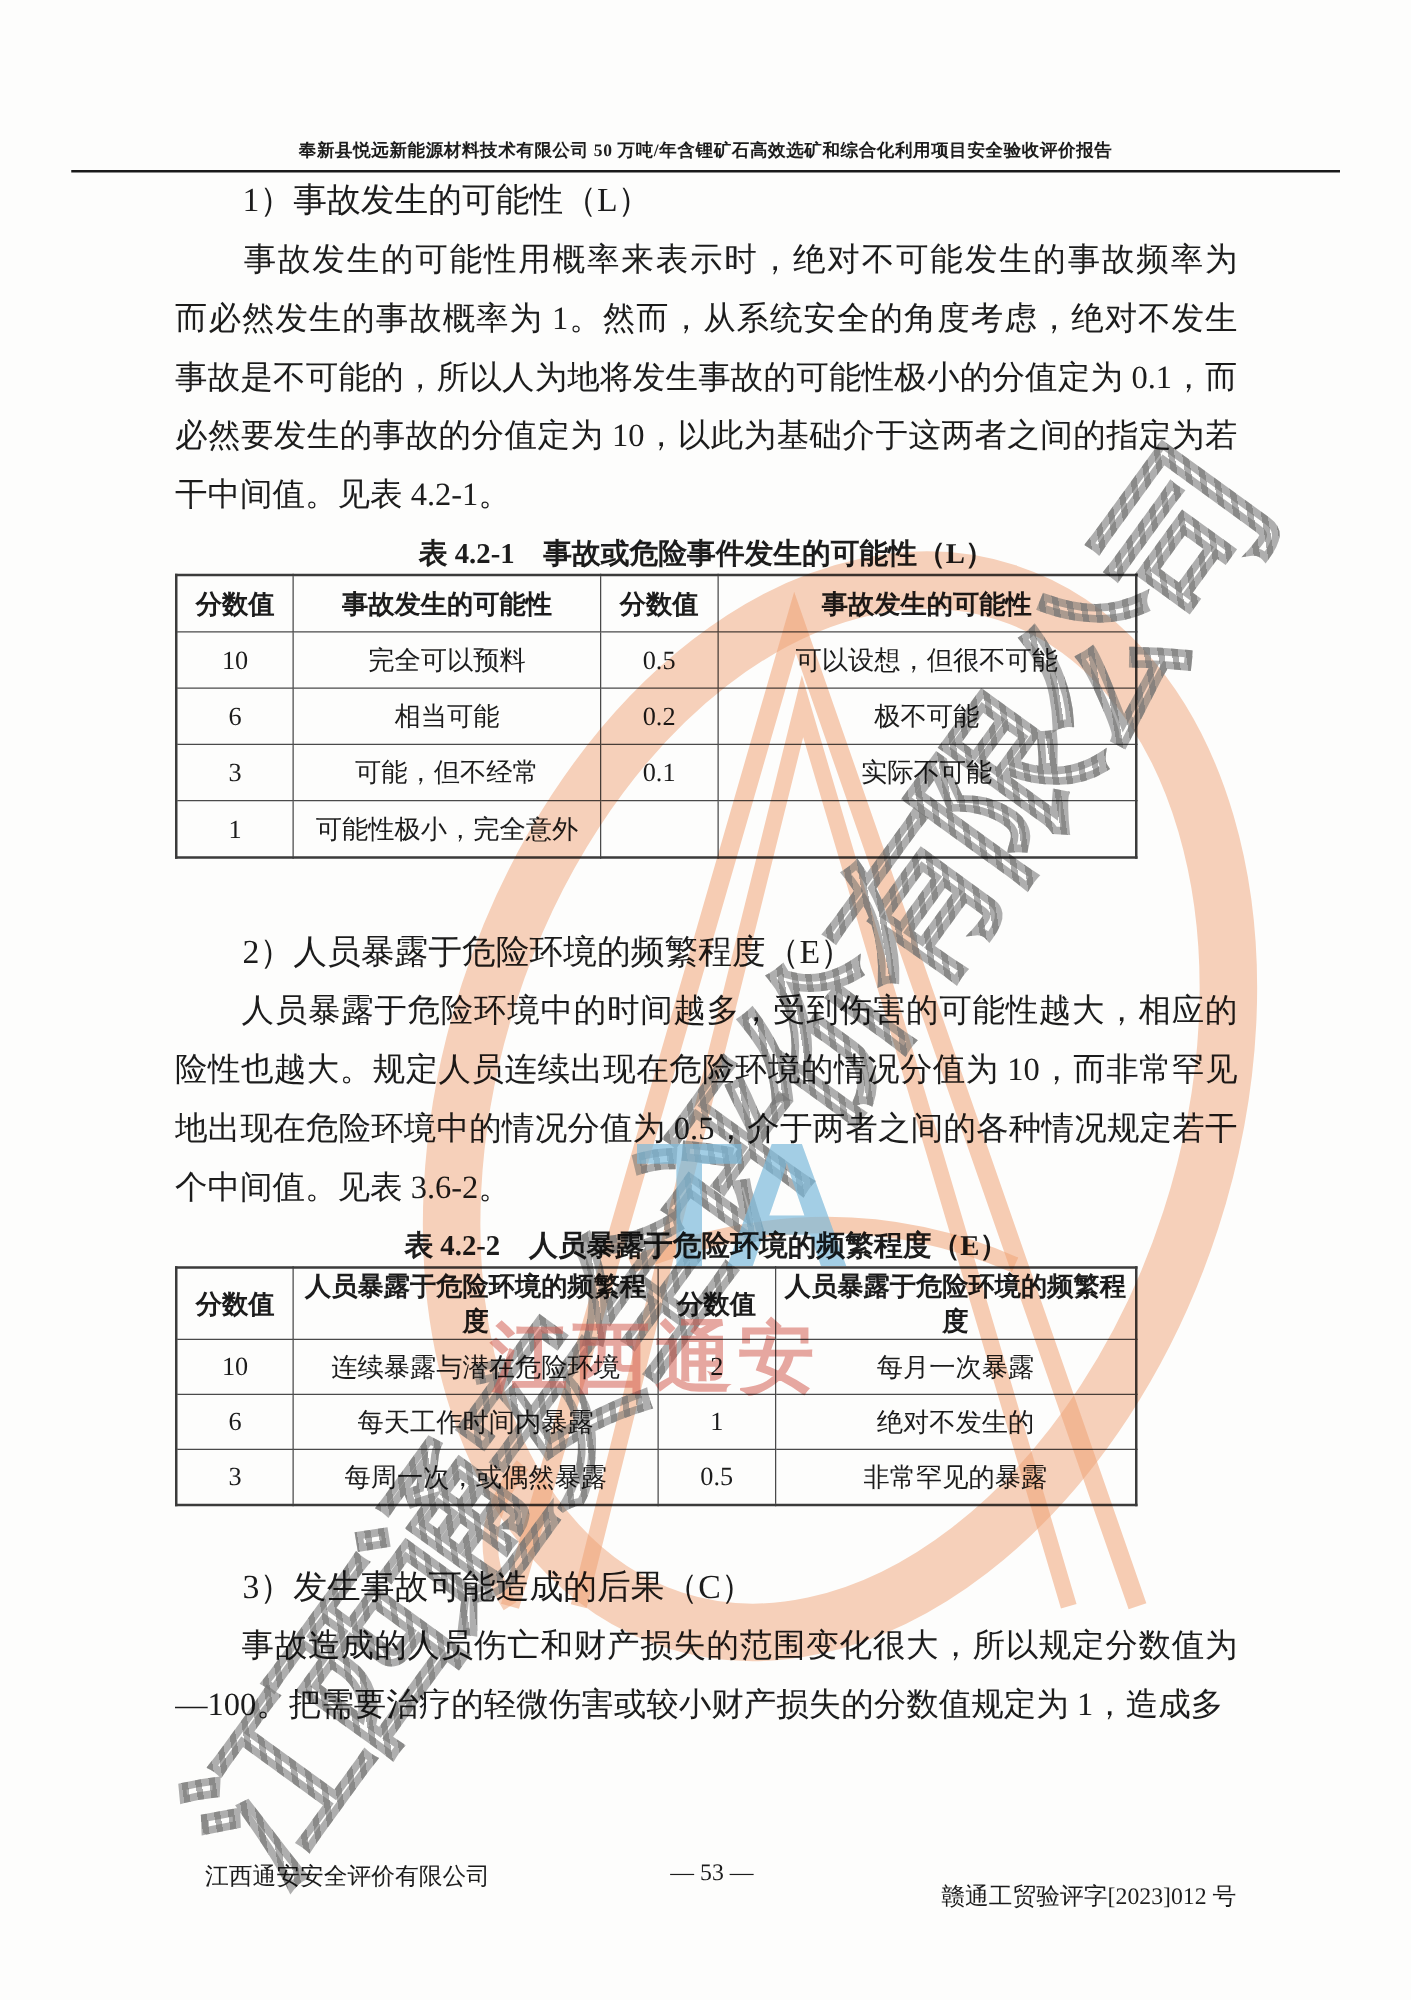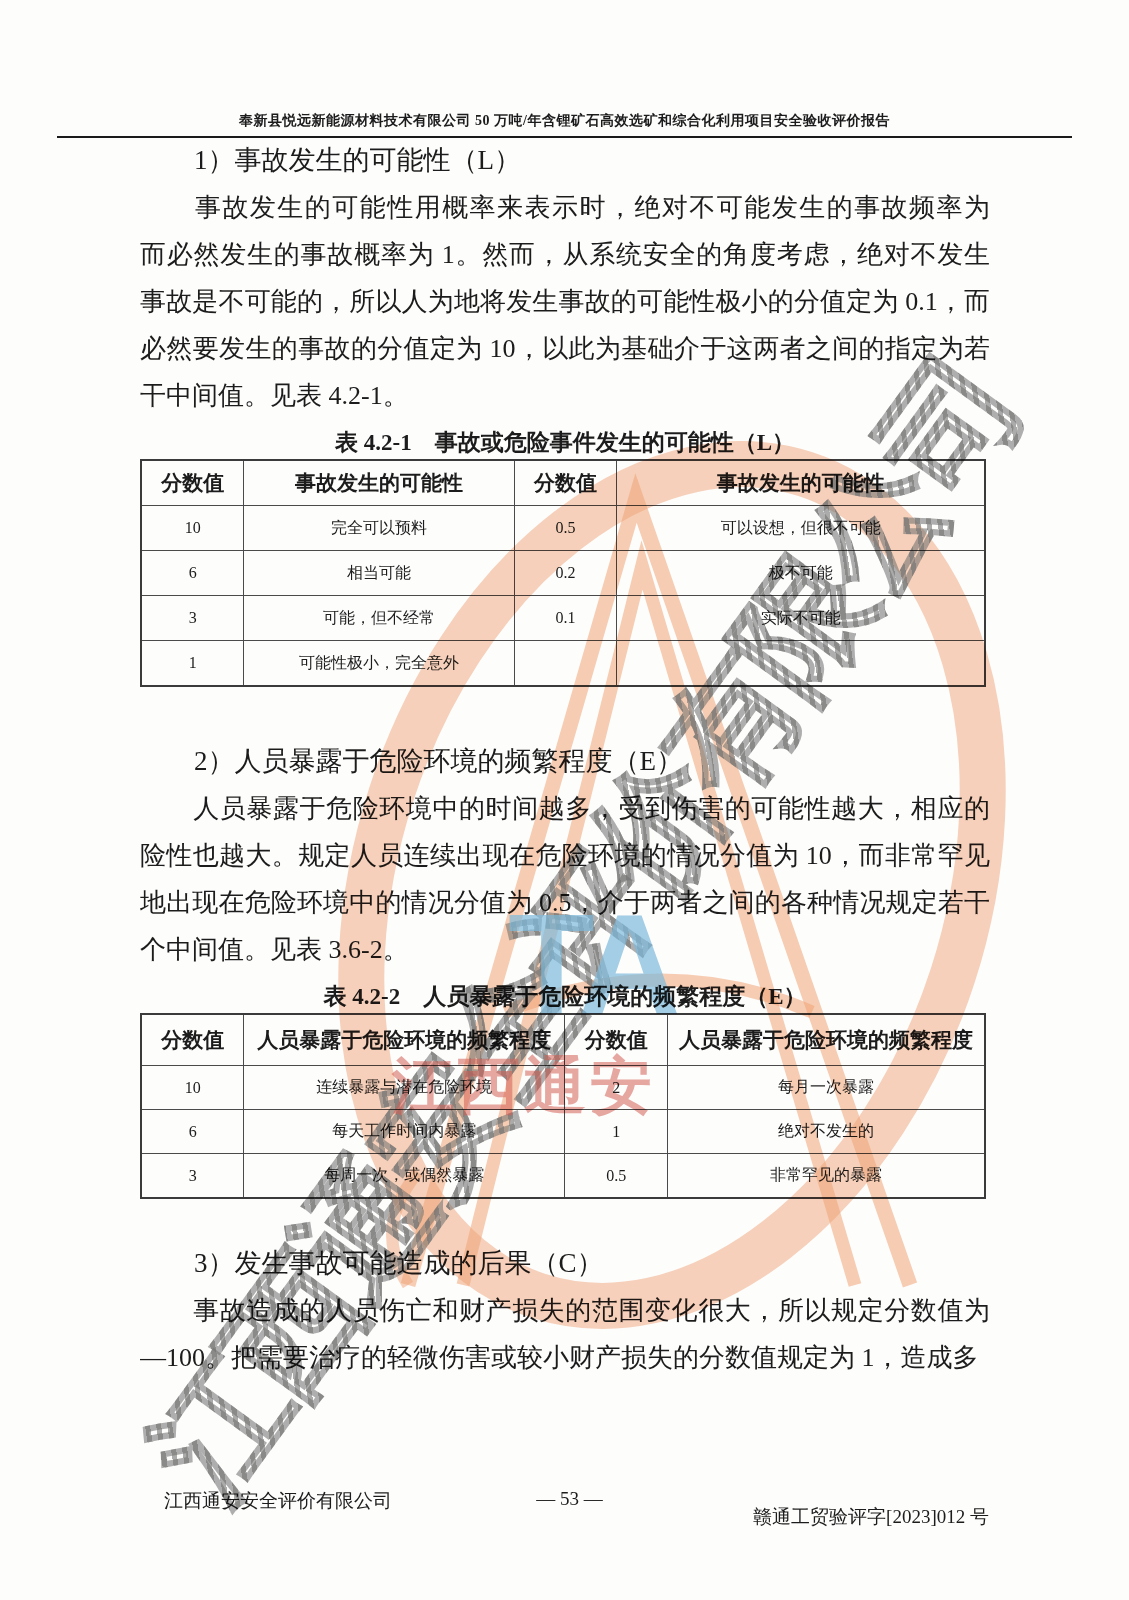--- a/index.html
+++ b/index.html
@@ -28,27 +28,27 @@
   .main{position:absolute;top:138px;left:140px;width:850px;}
   .h{height:44px;line-height:44px;font-size:27px;text-indent:2em;white-space:nowrap;}
   .h1{margin-top:34px;}
   .h3{margin-top:52px;}
   .h4{margin-top:42px;}
   .para{margin-top:2px;}
   .line{height:47px;line-height:47px;font-size:26px;text-align:justify;text-align-last:justify;overflow:hidden;}
   .line-last{text-align-last:left;}
   .tcap{margin-top:8px;height:32px;line-height:32px;font-size:23px;font-weight:bold;text-align:center;}
   table.dt{
-    width:846px;border-collapse:collapse;table-layout:fixed;
+    width:770px;border-collapse:collapse;table-layout:fixed;
     border:2px solid #3b3b3b;
   }
   table.dt th,table.dt td{
     border:1px solid #4a4a4a;
     text-align:center;vertical-align:middle;
-    font-size:16px;padding:0 4px;overflow:hidden;
+    font-size:21px;padding:0 4px;overflow:hidden;
   }
   table.dt th{font-weight:bold;font-size:21px;}
   .t1 th{height:44px;} .t1 td{height:44px;}
   .t2 th{height:50px;} .t2 td{height:43px;}
   col.c-score{width:12.2%;}
   .t1 col.c-desc1{width:32%;} .t1 col.c-desc2{width:43.6%;}
   .t2 col.c-desc1{width:38%;} .t2 col.c-desc2{width:37.6%;}
   
   .doc-footer{
     position:absolute;left:150px;right:140px;top:1480px;height:40px;

